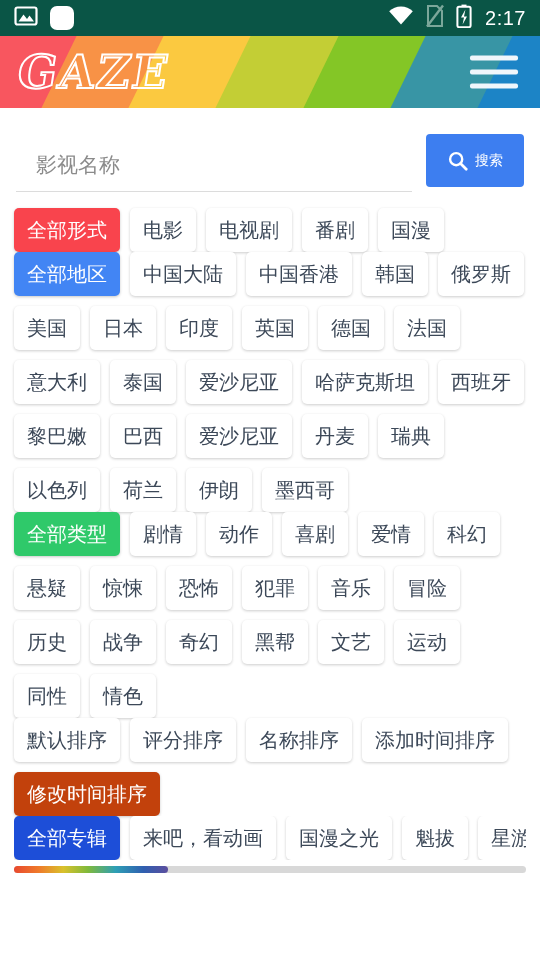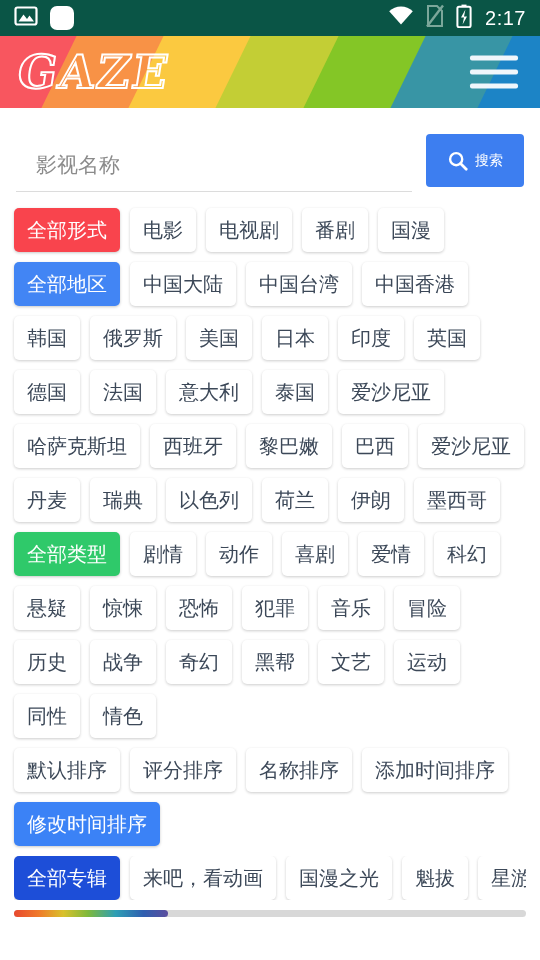--- a/index.html
+++ b/index.html
@@ -125,21 +125,20 @@
     margin-bottom: 5px;
   }
   .search-btn svg { display: block; }
 
   
   .chips-area { padding: 4px 14px 0 14px; }
   .chip-row {
     display: flex;
     flex-wrap: wrap;
     gap: 10px 10px;
-    margin-bottom: 10px;
   }
   .chip-row.nowrap {
     flex-wrap: nowrap;
     overflow: hidden;
   }
   .chip {
     border-radius: 5px;
     background: #ffffff;
     color: #3c4858;
     font-size: 20px;
@@ -244,21 +243,20 @@
       <div class="chip-row">
         <div class="chip active" style="background: rgb(249, 68, 77);">全部形式</div>
         <div class="chip">电影</div>
         <div class="chip">电视剧</div>
         <div class="chip">番剧</div>
         <div class="chip">国漫</div>
       </div>
       <div class="chip-row">
         <div class="chip active" style="background: rgb(66, 133, 244);">全部地区</div>
         <div class="chip">中国大陆</div>
-        <div class="chip">中国台湾</div>
         <div class="chip">中国香港</div>
         <div class="chip">韩国</div>
         <div class="chip">俄罗斯</div>
         <div class="chip">美国</div>
         <div class="chip">日本</div>
         <div class="chip">印度</div>
         <div class="chip">英国</div>
         <div class="chip">德国</div>
         <div class="chip">法国</div>
         <div class="chip">意大利</div>
@@ -296,21 +294,21 @@
         <div class="chip">文艺</div>
         <div class="chip">运动</div>
         <div class="chip">同性</div>
         <div class="chip">情色</div>
       </div>
       <div class="chip-row">
         <div class="chip">默认排序</div>
         <div class="chip">评分排序</div>
         <div class="chip">名称排序</div>
         <div class="chip">添加时间排序</div>
-        <div class="chip active" style="background: #3b82f6;">修改时间排序</div>
+        <div class="chip active" style="background: #c2410c;">修改时间排序</div>
       </div>
       <div class="chip-row nowrap">
         <div class="chip active" style="background: #1d4ed8;">全部专辑</div>
         <div class="chip">来吧，看动画</div>
         <div class="chip">国漫之光</div>
         <div class="chip">魁拔</div>
         <div class="chip">星游</div>
       </div>
     </div>
 

